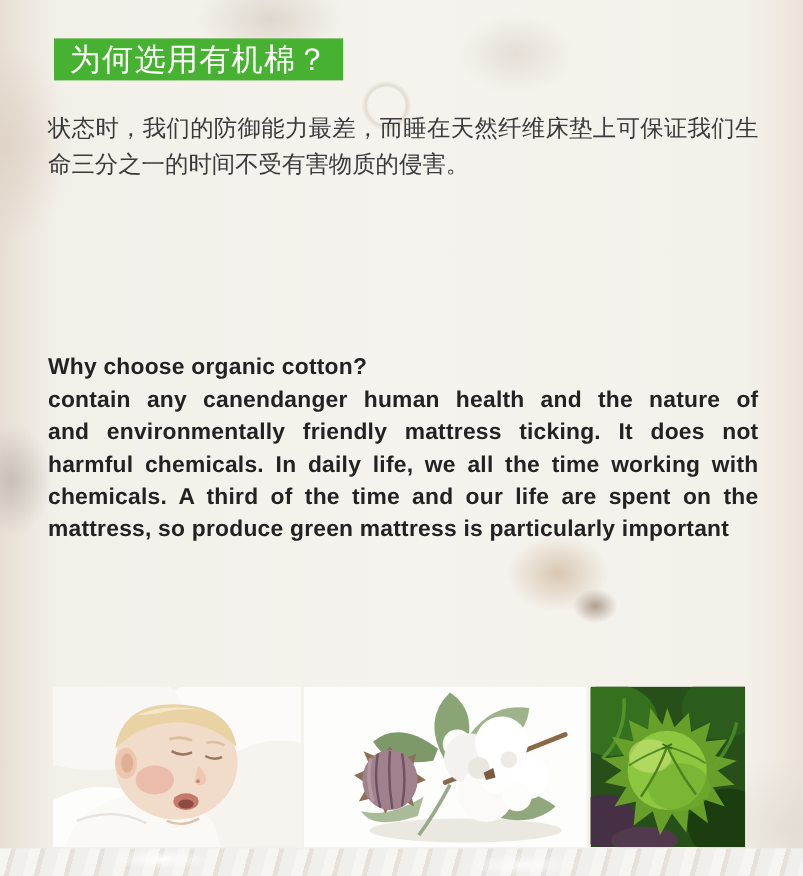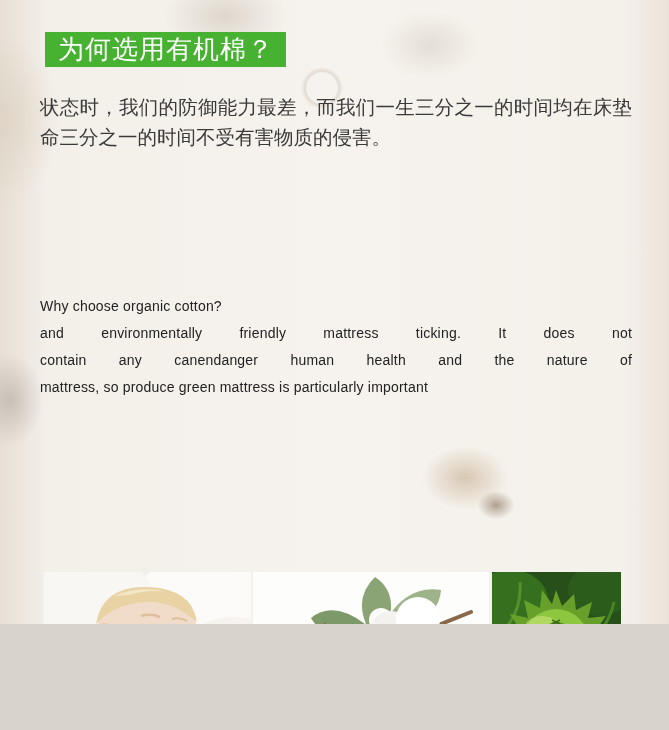--- a/index.html
+++ b/index.html
@@ -2,21 +2,21 @@
 <html><head>
 <meta charset="utf-8">
 <style>
   html,body{margin:0;padding:0;}
   body{
     font-family:"Liberation Sans","DejaVu Sans",sans-serif;
     background:#d8d4cc;
   }
   .page{
     position:relative;
-    width:669px;height:624px;
+    width:669px;height:730px;
     margin:0 auto;
     overflow:hidden;
     background:
       radial-gradient(ellipse 90px 55px at 225px 16px, rgba(203,193,178,.55), transparent 70%),
       radial-gradient(ellipse 70px 48px at 430px 45px, rgba(214,206,194,.55), transparent 70%),
       radial-gradient(circle at 322px 88px, rgba(0,0,0,0) 15px, rgba(196,184,168,.4) 17px, rgba(0,0,0,0) 21px),
       radial-gradient(ellipse 62px 46px at 465px 478px, rgba(188,158,122,.5), transparent 70%),
       radial-gradient(ellipse 26px 20px at 496px 505px, rgba(118,92,66,.55), transparent 72%),
       radial-gradient(ellipse 48px 66px at 10px 400px, rgba(172,164,154,.55), transparent 70%),
       radial-gradient(ellipse 80px 120px at 6px 120px, rgba(214,199,182,.5), transparent 70%),
@@ -40,22 +40,22 @@
     color:#3a3a3a;
   }
   .zh > div{
     text-align:justify;
     text-align-last:justify;
     text-justify:inter-character;
   }
   .zh > div:last-child{text-align-last:left;}
   .en{
     position:absolute;left:40px;top:293px;width:592px;
-    font-size:14px;line-height:27px;
-    font-weight:400;
+    font-size:19px;line-height:27px;
+    font-weight:700;
     letter-spacing:.2px;
     color:#222222;
   }
   .en-heading{text-align:left;}
   .en-body > div{
     text-align:justify;
     text-align-last:justify;
   }
   .en-body > div:last-child{text-align-last:left;}
   .photos{
@@ -79,29 +79,31 @@
 </head>
 <body>
 
 <div class="page">
 
   <div class="banner" style="background-color: rgb(71, 178, 49);">
     <span>为何选用有机棉？</span>
   </div>
 
   <div class="zh">
-      <div>状态时，我们的防御能力最差，而我们一生三分之一的时间均在床垫</div>
+      <div>状态时，我们的防御能力最差，而睡在天然纤维床垫上可保证我们生</div>
       <div>命三分之一的时间不受有害物质的侵害。</div>
     </div>
 
   <div class="en">
     <div class="en-heading">Why choose organic cotton?</div>
     <div class="en-body">
+        <div>contain any canendanger human health and the nature of</div>
         <div>and environmentally friendly mattress ticking. It does not</div>
-        <div>contain any canendanger human health and the nature of</div>
+        <div>harmful chemicals. In daily life, we all the time working with</div>
+        <div>chemicals. A third of the time and our life are spent on the</div>
         <div>mattress, so produce green mattress is particularly important</div>
       </div>
   </div>
 
   <div class="photos">
 
     <div class="photo photo-baby">
       <svg viewBox="0 0 207 134" preserveAspectRatio="none">
         <rect width="207" height="134" fill="#f3f0ea"></rect>
         <ellipse cx="168" cy="38" rx="85" ry="55" fill="#fcfbf9"></ellipse>

